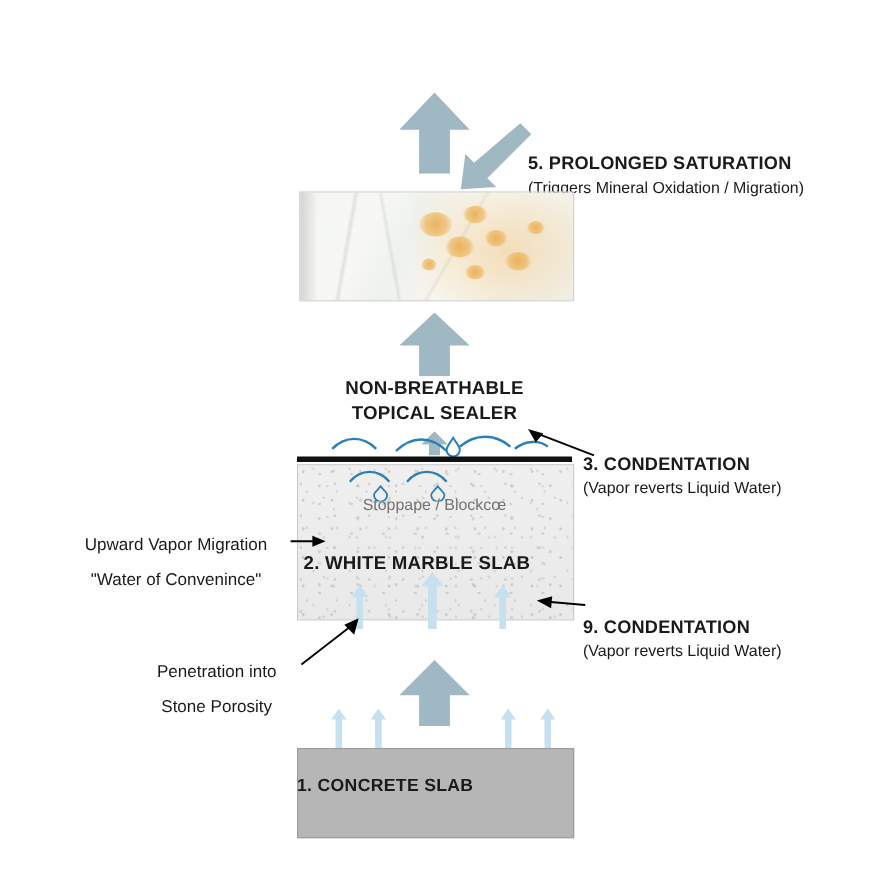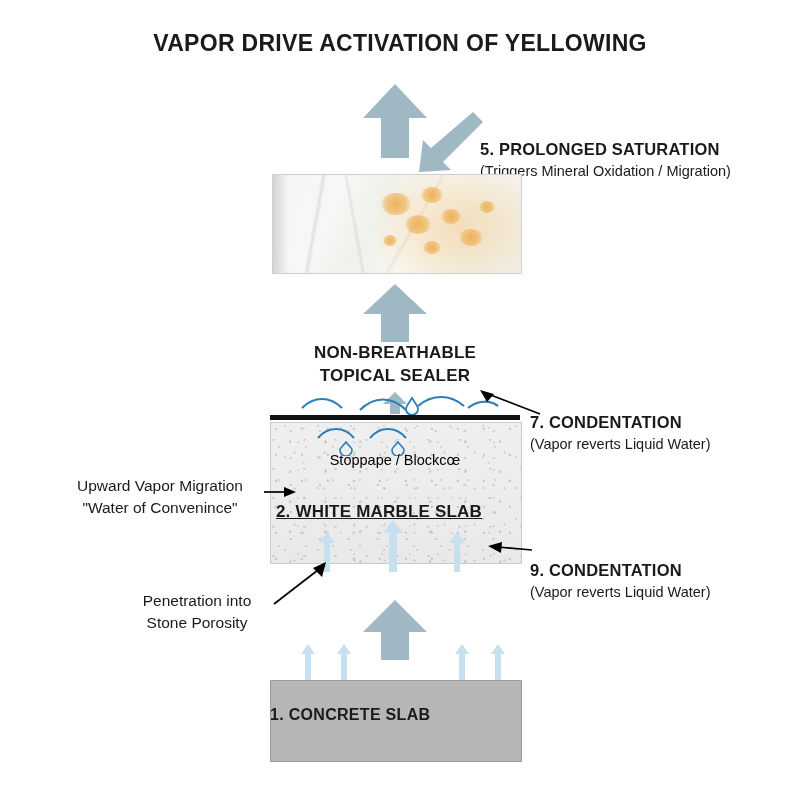--- a/index.html
+++ b/index.html
@@ -82,30 +82,29 @@
   }
   .marble-label {
     position: absolute;
     left: 270px;
     top: 502px;
     width: 218px;
     text-align: center;
     font-size: 17px;
     font-weight: bold;
     letter-spacing: 0.2px;
-    text-decoration: underline;
   }
   .stoppage-label {
     position: absolute;
     left: 270px;
     top: 452px;
     width: 250px;
     text-align: center;
     font-size: 14.5px;
-    color: #000000;
+    color: #737373;
   }
 
   .sealer-line {
     position: absolute;
     left: 270px;
     top: 415px;
     width: 250px;
     height: 5px;
     background: #111111;
   }
@@ -188,21 +187,21 @@
   .ann .sb {
     display: block;
     font-size: 14.5px;
     white-space: nowrap;
   }
   .ann-left {
     text-align: center;
     font-size: 15.5px;
     line-height: 1.42;
   }
-  .ann-left span { display: block; white-space: nowrap; }
+  .ann-left span { display: block; white-space: nowrap; margin-top: 10px; }
 
   .saturation {
     position: absolute;
     left: 480px;
     top: 90px;
     text-align: left;
   }
   .cond3 {
     position: absolute;
     left: 530px;
@@ -230,21 +229,20 @@
   .leader svg { display: block; }
 
   .squiggle { position: absolute; }
   .squiggle svg { display: block; }
 </style>
 </head>
 <body>
 
 <div id="stage">
 
-  <div class="title">VAPOR DRIVE ACTIVATION OF YELLOWING</div>
 
   <div class="ann saturation">
     <span class="hd">5. PROLONGED SATURATION</span>
     <span class="sb">(Triggers Mineral Oxidation / Migration)</span>
   </div>
 
   <div class="thin-arrow" style="left:415px; top:110px;">
     <svg width="70" height="65" viewBox="0 0 70 65">
       <path d="M58 2 L68 12 L28 52 L36 60 L4 62 L8 30 L16 38 Z" fill="#9fb8c4"></path>
     </svg>
@@ -360,21 +358,21 @@
       <path d="M8 0 L15 10 L11 10 L11 38 L5 38 L5 10 L1 10 Z" fill="#c6e0ef"></path>
     </svg>
   </div>
 
   <div class="concrete-slab"></div>
   <div class="concrete-label">
     <span>1. CONCRETE SLAB</span>
   </div>
 
   <div class="ann cond3">
-    <span class="hd">7. CONDENTATION</span>
+    <span class="hd">3. CONDENTATION</span>
     <span class="sb">(Vapor reverts Liquid Water)</span>
   </div>
   <div class="leader" style="left:476px; top:388px;">
     <svg width="66" height="30" viewBox="0 0 66 30">
       <path d="M64 26 L12 6" stroke="#000" stroke-width="1.7" fill="none"></path>
       <path d="M4 2 L18 6 L11 14 Z" fill="#000"></path>
     </svg>
   </div>
 
   <div class="ann cond4">

